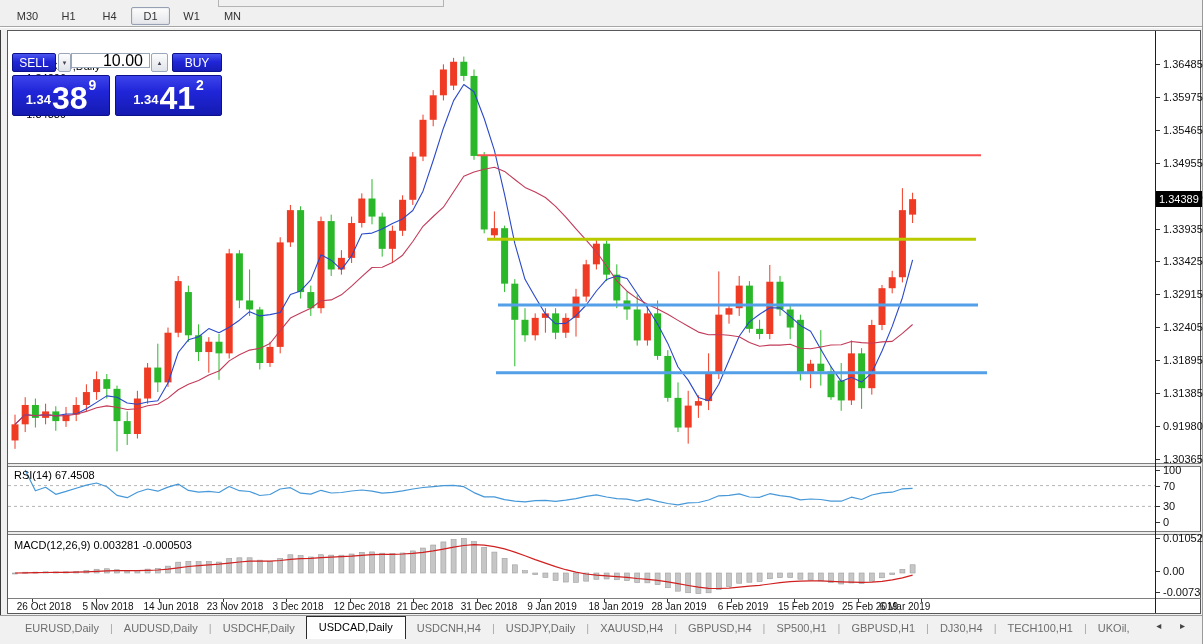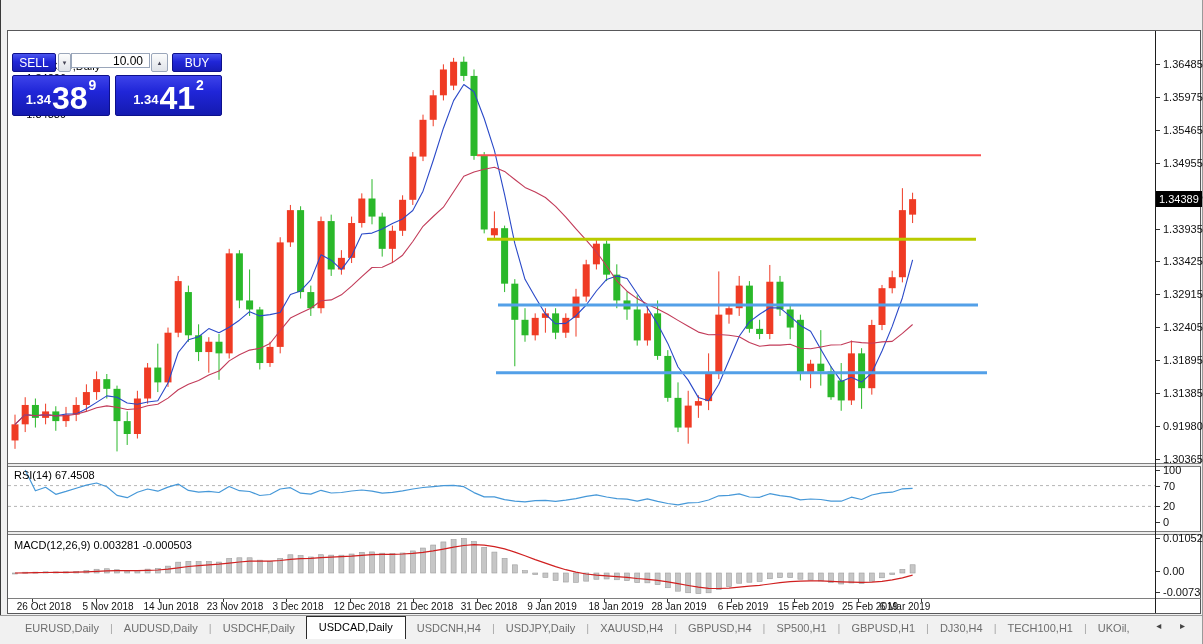--- a/index.html
+++ b/index.html
@@ -41,21 +41,21 @@
   .date-tick{position:absolute;top:0;width:1px;height:3px;background:#333;}
   .date-label{position:absolute;top:2px;transform:translateX(-50%);font-size:10px;color:#111;white-space:nowrap;margin-left:12px;}
 
   
   .trade-panel{position:absolute;left:12px;top:53px;width:211px;height:63px;}
   .tp-btn{position:absolute;height:19px;border-radius:2px;color:#fff;font-size:12px;text-align:center;line-height:19px;
           background:linear-gradient(#4a55ee,#2026d8 45%,#171cb6);border:1px solid #0d108c;box-sizing:border-box;cursor:pointer;}
   .tp-spin{position:absolute;height:19px;width:13px;border:1px solid #9aa6ba;background:linear-gradient(#fcfcfc,#dfe3e9);
            box-sizing:border-box;border-radius:2px;font-size:7px;color:#445;text-align:center;line-height:17px;cursor:pointer;}
   .tp-vol{position:absolute;height:15px;border:1px solid #9aa6ba;box-sizing:border-box;text-align:right;
-          font-family:"Liberation Sans",sans-serif;font-size:12px;padding:0 6px 0 0;background:#fff;color:#000;}
+          font-family:"Liberation Sans",sans-serif;font-size:16px;padding:0 6px 0 0;background:#fff;color:#000;}
   .tp-price{position:absolute;top:22px;height:41px;border-radius:2px;color:#fff;
             background:linear-gradient(#3d43ea,#2026d8 40%,#141ab0);border:1px solid #0d108c;box-sizing:border-box;
             display:flex;align-items:flex-end;justify-content:center;padding-bottom:4px;cursor:pointer;}
   .p-small{font-size:13px;font-weight:bold;margin:0 1px 4px 0;}
   .p-big{font-size:32px;font-weight:bold;line-height:0.82;}
   .p-sup{font-size:14px;font-weight:bold;margin:0 0 18px 1px;}
 
   
   .tab-bar{position:absolute;left:0;top:615px;width:1203px;height:25px;background:#f1f1f1;border-top:1px solid #9a9a9a;
            display:flex;align-items:center;box-sizing:border-box;}
@@ -65,20 +65,35 @@
   .tab-div{color:#a8a8a8;font-size:11px;flex:0 0 auto;}
   .tab-scroll{position:absolute;right:10px;top:5px;font-size:10px;color:#444;letter-spacing:8px;cursor:pointer;}
   .status-bar{position:absolute;left:0;top:640px;width:1203px;height:4px;background:#f0f0f0;}
 </style>
 </head>
 <body>
 
 <div class="app">
   <div class="edge-left"></div>
 
+  <div class="toolbar">
+    <div class="remnant-h"></div>
+    <div class="remnant-v1"></div>
+    <div class="remnant-v2"></div>
+    <div class="tf-row" id="tfRow">
+        <div class="tf-btn">M30</div>
+        <div class="tf-btn">H1</div>
+        <div class="tf-btn">H4</div>
+        <div class="tf-btn active">D1</div>
+        <div class="tf-btn">W1</div>
+        <div class="tf-btn">MN</div>
+      </div>
+    <div class="toolbar-sep1"></div>
+    <div class="toolbar-sep2"></div>
+  </div>
 
   <div class="chart-frame"></div>
 
   <svg id="priceSvg" class="plot-svg" style="left:8px;top:31px;" width="1147" height="432">
       <g>
         <line x1="7" x2="7" y1="383.64516129032194" y2="417.8387096774192" stroke="#ef3b24" stroke-width="1"></line>
         <rect x="3.5" y="393.322580645161" width="7" height="16.12903225806417" fill="#ef3b24"></rect>
         <line x1="17.2" x2="17.2" y1="366.22580645161275" y2="401.0645161290311" stroke="#ef3b24" stroke-width="1"></line>
         <rect x="13.7" y="373.9677419354829" width="7" height="19.35483870967812" fill="#ef3b24"></rect>
         <line x1="27.4" x2="27.4" y1="367.51612903225777" y2="396.5483870967735" stroke="#2ab82a" stroke-width="1"></line>
@@ -489,21 +504,21 @@
     <div class="ax-label" style="top: 386px;">1.31385</div>
     <div class="ax-dash" style="top: 425.9px;"></div>
     <div class="ax-label" style="top: 418.9px;">0.91980</div>
     <div class="ax-dash" style="top: 458.8px;"></div>
     <div class="ax-label" style="top: 451.8px;">1.30365</div>
     <div class="ax-dash" style="top: 470px;"></div>
     <div class="ax-label" style="top: 463px;">100</div>
     <div class="ax-dash" style="top: 486px;"></div>
     <div class="ax-label" style="top: 479px;">70</div>
     <div class="ax-dash" style="top: 506px;"></div>
-    <div class="ax-label" style="top: 499px;">20</div>
+    <div class="ax-label" style="top: 499px;">30</div>
     <div class="ax-dash" style="top: 522px;"></div>
     <div class="ax-label" style="top: 515px;">0</div>
     <div class="ax-dash" style="top: 538px;"></div>
     <div class="ax-label" style="top: 531px;">0.010525</div>
     <div class="ax-dash" style="top: 571px;"></div>
     <div class="ax-label" style="top: 564px;">0.00</div>
     <div class="ax-dash" style="top: 592px;"></div>
     <div class="ax-label" style="top: 585px;">-0.0073</div>
     <div class="price-tag" style="top: 191.226px;">1.34389</div>
   </div>

